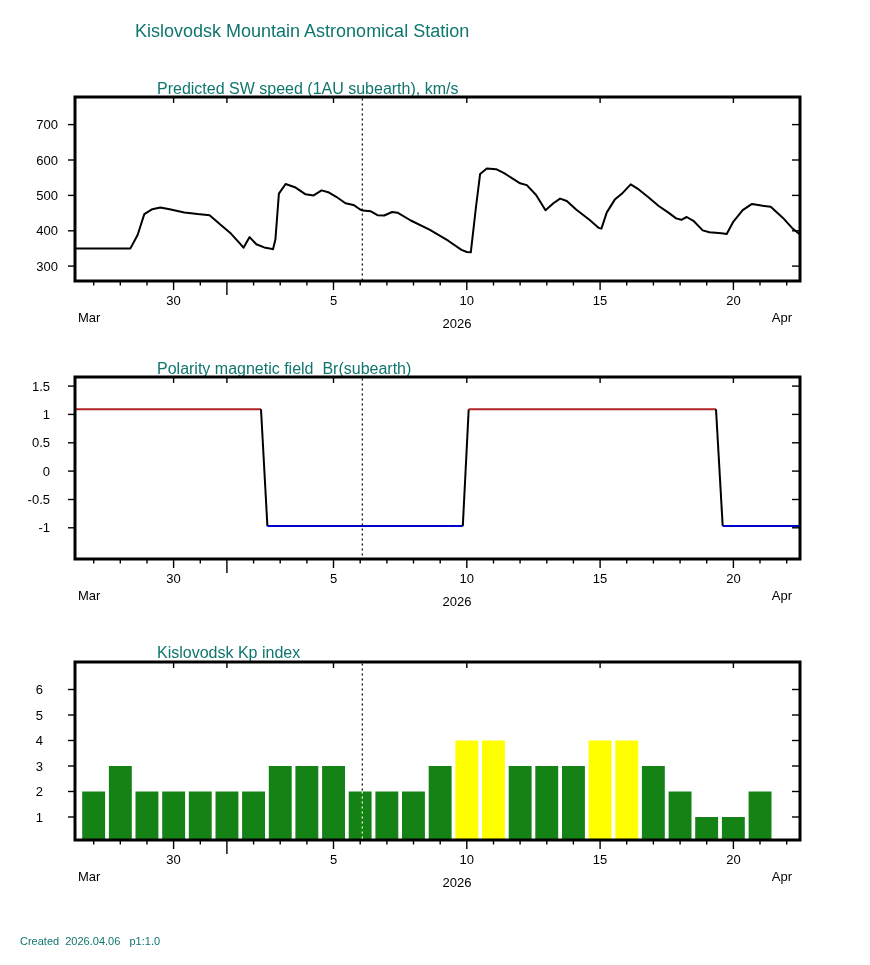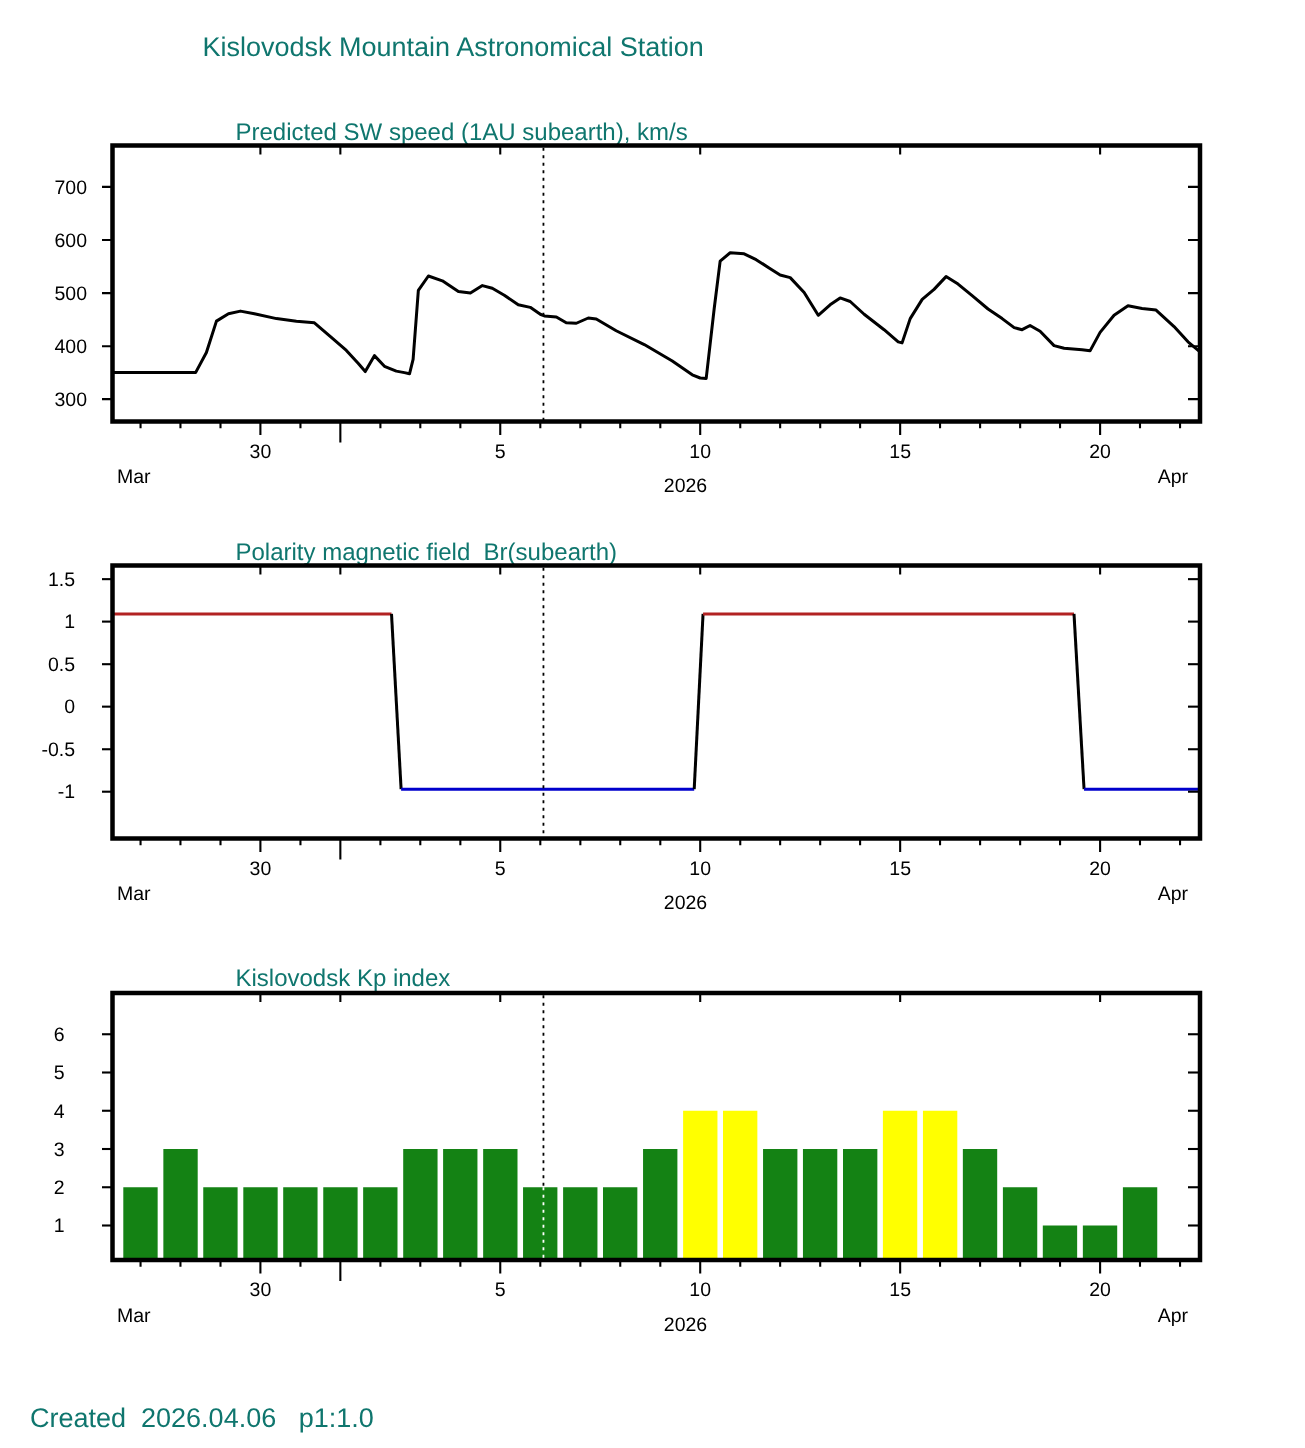--- a/index.html
+++ b/index.html
@@ -1,20 +1,20 @@
 <!DOCTYPE html>
 <html><head>
 <meta charset="utf-8">
 <style>
   html,body{margin:0;padding:0;background:#ffffff;}
   .page{position:relative;width:870px;height:965px;background:#ffffff;
         font-family:"Liberation Sans",sans-serif;color:#0f766e;overflow:hidden;}
   .main-title{position:absolute;left:135px;top:21px;font-size:18px;white-space:pre;}
   .chart-title{position:absolute;left:128px;font-size:16px;white-space:pre;margin-left:29px;}
-  .footer{position:absolute;left:20px;top:935px;font-size:18px;white-space:pre;}
+  .footer{position:absolute;left:20px;top:935px;font-size:11px;white-space:pre;}
   svg{position:absolute;left:0;display:block;}
   text{font-family:"Liberation Sans",sans-serif;}
 </style>
 </head>
 <body>
 
 <div class="page">
 
   <div class="main-title">Kislovodsk Mountain Astronomical Station</div>
 

